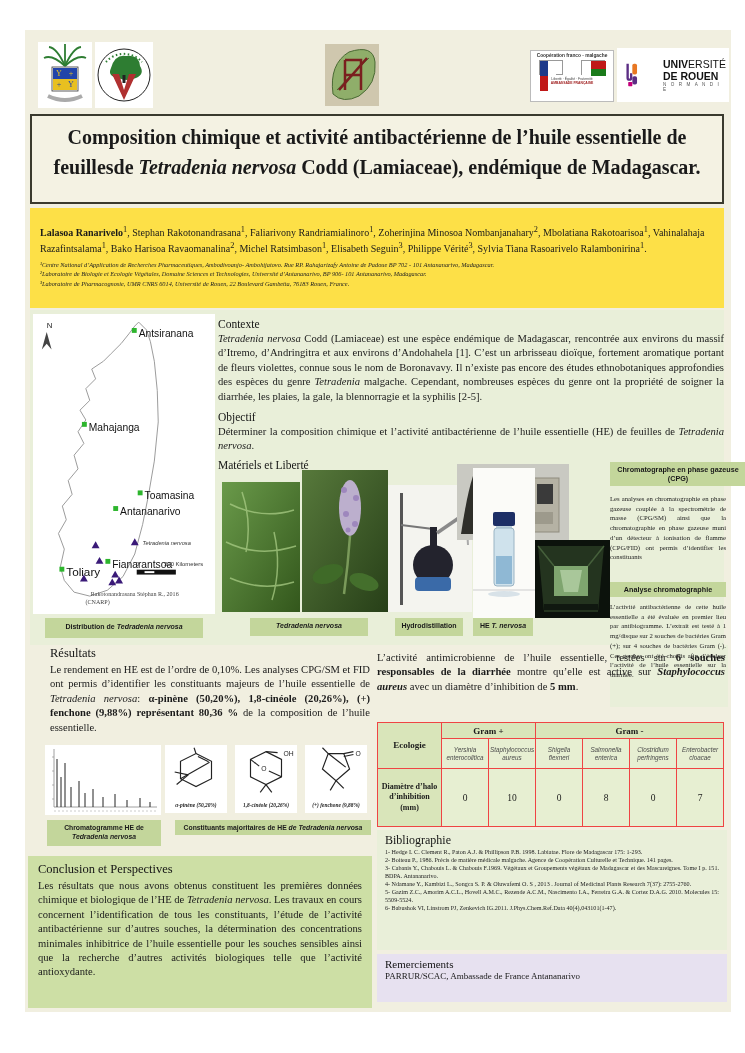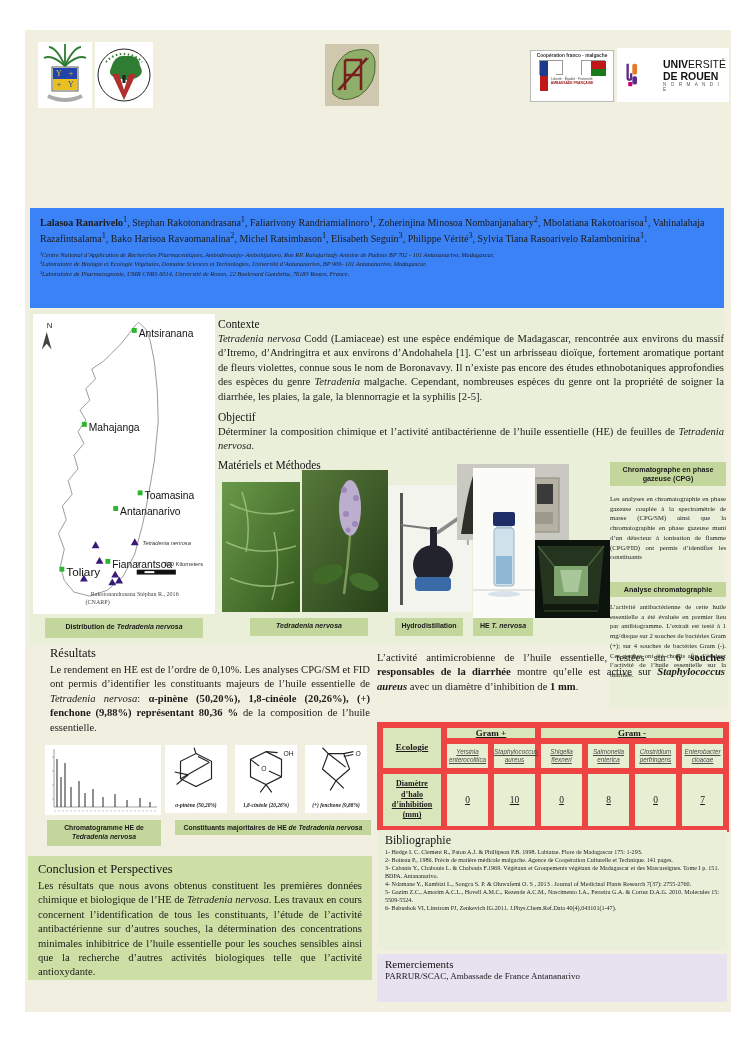--- a/index.html
+++ b/index.html
@@ -11,28 +11,28 @@
   .band { background:#e9efd9; }
   .photo { overflow:hidden; }
   .caption { background:#c3d69b; font-family:"Liberation Sans", sans-serif; font-weight:bold;
              text-align:center; color:#1a1a1a; }
   .h-sec { font-weight:normal; font-size:11.5px; color:#141414; }
   .body-text { font-size:10.6px; line-height:1.36; text-align:justify; color:#1a1a1a;font-family:Liberation Serif, serif; }
   .ital { font-style:italic; }
   .bold { font-weight:bold; }
   #title-box { border:2px solid #3a3a2e; background:#f4f2e3; text-align:center;
                font-size:20px; font-weight:bold; line-height:1.52; padding-top:6px; }
-  #authors-block { background:#3b82f6; padding:6px 10px 4px 10px; }
+  #authors-block { background:#fde047; padding:16px 10px 4px 10px; }
   #authors-line { font-size:10px; line-height:1.4; }
   .affil { font-size:6.3px; font-style:italic; line-height:1.55; color:#222; }
   .sb-title { background:#c3d69b; font-family:"Liberation Sans", sans-serif; font-weight:bold;
               font-size:7.2px; text-align:center; padding:3px 2px; line-height:1.25; }
   .sb-body { font-size:6.7px; line-height:1.45; text-align:justify; color:#222; }
   table.inhib { border-collapse:collapse; width:346px; table-layout:fixed; }
-  table.inhib td { border:6px solid #ef4444; text-align:center; vertical-align:middle;text-decoration:underline; }
+  table.inhib td { border:1px solid #ef4444; text-align:center; vertical-align:middle; }
   .td-group { background:#d9e5ba; font-weight:bold; font-size:9px; height:16px; }
   .td-species { background:#e7efd2; font-style:italic; font-size:6.3px; color:#4a4a4a;
                 font-family:"Liberation Sans", sans-serif; height:30px; line-height:1.25; }
   .td-rowlabel { background:#d9e5ba; font-weight:bold; font-size:8px; line-height:1.3; padding:2px; }
   .td-val { background:#e7efd2; font-size:9.5px; height:58px; }
   .struct-box { background:#ffffff; text-align:center; }
   .struct-label { font-size:5.4px; font-weight:bold; font-style:italic; color:#222; display:block; margin-top:1px; }
   .green-cap2 { padding-top:3px; font-size:6.8px; line-height:1.35; }
   #conclusion-block { background:#cddfa5; padding:6px 10px; }
   #biblio-block { background:#e9efd9; padding:3px 8px; }
@@ -118,20 +118,23 @@
       <rect x="21" y="24" width="8" height="14" rx="3" fill="#5b2d84"></rect>
       <rect x="14" y="34" width="7" height="7" rx="1" fill="#c4007a"></rect>
     </svg>
     <div style="font-family:'Liberation Sans',sans-serif; line-height:1.15; padding-left:3px;">
       <div style="font-size:10.5px; color:#111;"><span style="font-weight:bold;">UNIV</span><span>ERSITÉ</span></div>
       <div style="font-size:10.5px; font-weight:bold; color:#111;">DE ROUEN</div>
       <div style="font-size:4.6px; letter-spacing:1.6px; color:#555;">N O R M A N D I E</div>
     </div>
   </div>
 
+  <div id="title-box" class="abs" style="left:5px; top:84px; width:694px; height:90px;">
+    <span>Composition chimique et activité antibactérienne de l’huile essentielle de feuillesde </span><span class="ital">Tetradenia nervosa</span><span> Codd (Lamiaceae), endémique de Madagascar.</span>
+  </div>
 
   <div id="authors-block" class="abs" style="left:5px; top:178px; width:694px; height:100px;">
     <div id="authors-line"><span class="bold">Lalasoa Ranarivelo</span><sup>1</sup>, <span>Stephan Rakotonandrasana</span><sup>1</sup>, <span>Faliarivony Randriamialinoro</span><sup>1</sup>, <span>Zoherinjina Minosoa Nombanjanahary</span><sup>2</sup>, <span>Mbolatiana Rakotoarisoa</span><sup>1</sup>, <span>Vahinalahaja Razafintsalama</span><sup>1</sup>, <span>Bako Harisoa Ravaomanalina</span><sup>2</sup>, <span>Michel Ratsimbason</span><sup>1</sup>, <span>Elisabeth Seguin</span><sup>3</sup>, <span>Philippe Vérité</span><sup>3</sup>, <span>Sylvia Tiana Rasoarivelo Ralambonirina</span><sup>1</sup>.</div>
     <div style="margin-top:3px;">
       <div class="affil">¹Centre National d’Application de Recherches Pharmaceutiques, Ambodivoanjo- Ambohijatovo. Rue RP. Rahajarizafy Antoine de Padoue BP 702 - 101 Antananarivo, Madagascar.</div>
       <div class="affil">²Laboratoire de Biologie et Ecologie Végétales, Domaine Sciences et Technologies, Université d’Antananarivo, BP 906- 101 Antananarivo, Madagascar.</div>
       <div class="affil">³Laboratoire de Pharmacognosie, UMR CNRS 6014, Université de Rouen, 22 Boulevard Gambetta, 76183 Rouen, France.</div>
     </div>
   </div>
 
@@ -181,21 +184,21 @@
   <div class="abs h-sec" style="left:193px; top:288px;">Contexte</div>
   <div class="abs body-text" style="left:193px; top:302px; width:506px;">
     <span class="ital">Tetradenia nervosa</span><span> Codd (Lamiaceae) est une espèce endémique de Madagascar, rencontrée aux environs du massif d’Itremo, d’Andringitra et aux environs d’Andohahela [1]. C’est un arbrisseau dioïque, fortement aromatique portant de fleurs violettes, connue sous le nom de Boronavavy. Il n’existe pas encore des études ethnobotaniques approfondies des espèces du genre </span><span class="ital">Tetradenia</span><span> malgache. Cependant, nombreuses espèces du genre ont la propriété de soigner la diarrhée, les plaies, la gale, la blennorragie et la syphilis [2-5].</span>
   </div>
 
   <div class="abs h-sec" style="left:193px; top:381px;">Objectif</div>
   <div class="abs body-text" style="left:193px; top:395px; width:506px;">
     <span>Déterminer la composition chimique et l’activité antibactérienne de l’huile essentielle (HE) de feuilles de </span><span class="ital">Tetradenia nervosa</span><span>.</span>
   </div>
 
-  <div class="abs h-sec" style="left:193px; top:429px;">Matériels et Méthodes</div>
+  <div class="abs h-sec" style="left:193px; top:429px;">Matériels et Liberté</div>
 
   <div class="abs photo" style="left:197px; top:452px; width:78px; height:130px;">
     <svg width="78" height="130" viewBox="0 0 78 130">
       <defs>
             <linearGradient id="g-leaf" x1="0" y1="0" x2="1" y2="1">
         <stop offset="0" stop-color="#6a9a4a"></stop>
               <stop offset="1" stop-color="#33571c"></stop>
             </linearGradient>
           </defs>
       <rect width="78" height="130" fill="url(#g-leaf)"></rect>
@@ -290,32 +293,32 @@
   <div class="abs caption" style="left:225px; top:588px; width:118px; height:18px; font-size:7px; padding-top:4px;">
     <span class="ital">Tedradenia nervosa</span>
   </div>
   <div class="abs caption" style="left:370px; top:588px; width:68px; height:18px; font-size:7px; padding-top:4px;">
     <span>Hydrodistillation</span>
   </div>
   <div class="abs caption" style="left:448px; top:588px; width:60px; height:18px; font-size:7px; padding-top:4px; z-index:3;">
     <span>HE </span><span class="ital">T. nervosa</span>
   </div>
 
-  <div class="abs sb-title" style="left:585px; top:432px; width:116px;">Chromatographe en phase gazeuse (CPG)</div>
+  <div class="abs sb-title" style="left:585px; top:432px; width:136px;">Chromatographe en phase gazeuse (CPG)</div>
   <div class="abs sb-body" style="left:585px; top:464px; width:116px;">Les analyses en chromatographie en phase gazeuse couplée à la spectrométrie de masse (CPG/SM) ainsi que la chromatographie en phase gazeuse muni d’un détecteur à ionisation de flamme (CPG/FID) ont permis d’identifier les constituants</div>
   <div class="abs sb-title" style="left:585px; top:552px; width:116px;">Analyse chromatographie</div>
   <div class="abs sb-body" style="left:585px; top:572px; width:116px;">L’activité antibactérienne de cette huile essentielle a été évaluée en premier lieu par antibiogramme. L’extrait est testé à 1 mg/disque sur 2 souches de bactéries Gram (+); sur 4 souches de bactéries Gram (-). Ces germes ont été choisis afin d’évaluer l’activité de l’huile essentielle sur la diarrhée.</div>
 
   <div class="abs h-sec" style="left:25px; top:616px; font-size:12.5px;">Résultats</div>
   <div class="abs body-text" style="left:25px; top:633px; width:320px;">
     <span>Le rendement en HE est de l’ordre de 0,10%. Les analyses CPG/SM et FID ont permis d’identifier les constituants majeurs de l’huile essentielle de </span><span class="ital">Tetradenia nervosa</span><span>: </span><span class="bold">α-pinène (50,20%), 1,8-cinéole (20,26%), (+) fenchone (9,88%) représentant 80,36 % </span><span>de la composition de l’huile essentielle.</span>
   </div>
 
   <div class="abs body-text" style="left:352px; top:621px; width:348px;">
-    <span>L’activité antimicrobienne de l’huile essentielle, testées sur </span><span class="bold">6 souches responsables de  la diarrhée</span><span> montre qu’elle est active sur </span><span class="bold ital">Staphylococcus aureus</span><span> avec un diamètre d’inhibition de </span><span class="bold">1 mm</span><span>.</span>
+    <span>L’activité antimicrobienne de l’huile essentielle, testées sur </span><span class="bold">6 souches responsables de  la diarrhée</span><span> montre qu’elle est active sur </span><span class="bold ital">Staphylococcus aureus</span><span> avec un diamètre d’inhibition de </span><span class="bold">5 mm</span><span>.</span>
   </div>
 
   <div class="abs" style="left:352px; top:692px;">
     <table class="inhib">
       <colgroup>
             <col style="width:64px">
             <col style="width:47px">
             <col style="width:47px">
             <col style="width:47px">
             <col style="width:47px">
@@ -440,21 +443,21 @@
   </div>
 
   <div class="abs caption green-cap2" style="left:22px; top:790px; width:114px; height:26px;">
     <div>Chromatogramme HE de</div>
         <div class="ital">Tedradenia nervosa</div>
   </div>
   <div class="abs caption green-cap2" style="left:150px; top:790px; width:196px; height:15px;">
     <span>Constituants majoritaires de HE </span><span class="ital">de Tedradenia nervosa</span>
   </div>
 
-  <div id="conclusion-block" class="abs" style="left:3px; top:826px; width:344px; height:124px;">
+  <div id="conclusion-block" class="abs" style="left:3px; top:826px; width:344px; height:152px;">
     <div class="h-sec" style="font-size:12.5px;">Conclusion et Perspectives</div>
     <div class="body-text" style="margin-top:2px;">
       <span>Les résultats que nous avons obtenus constituent les premières données chimique et biologique de l’HE de </span><span class="ital">Tetradenia nervosa</span><span>. Les travaux en cours concernent l’identification de tous les constituants, l’étude de l’activité antibactérienne sur d’autres souches, la détermination des concentrations minimales inhibitrice de l’huile essentielle pour les souches sensibles ainsi que la recherche d’autres activités biologiques telle que l’activité antioxydante.</span>
     </div>
   </div>
 
   <div id="remerc-block" class="abs" style="left:352px; top:924px; width:350px; height:48px;">
     <div class="h-sec" style="font-size:11px;">Remerciements</div>
     <div style="font-size:9px; margin-top:1px;">PARRUR/SCAC, Ambassade de France Antananarivo</div>
   </div>

